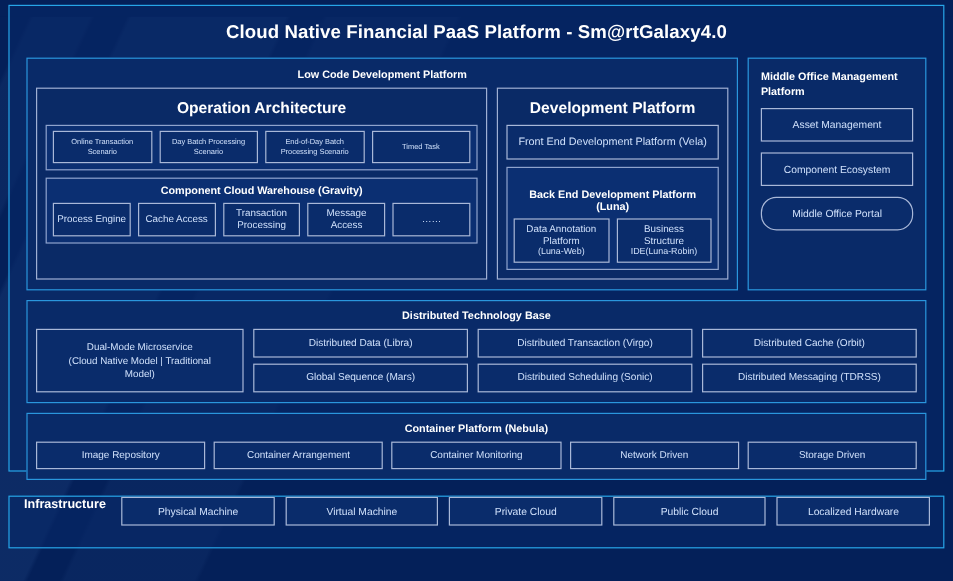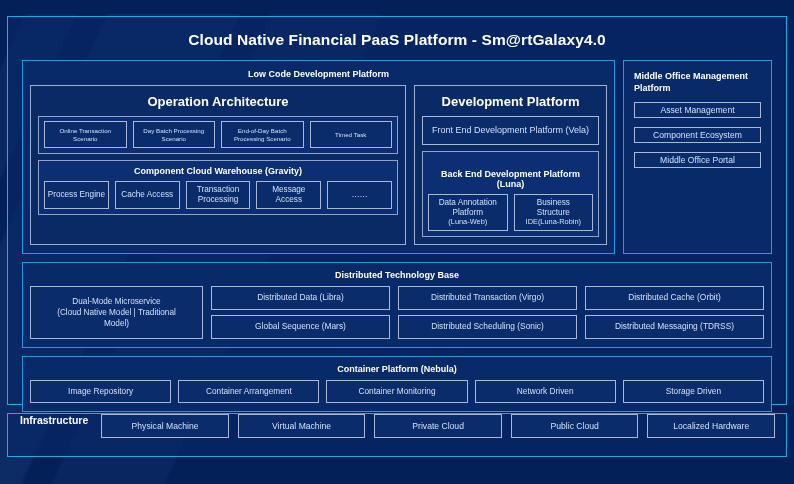--- a/index.html
+++ b/index.html
@@ -30,21 +30,21 @@
   .bg-top-band {
     position: absolute;
     left: 0; top: 0; right: 0; height: 14px;
     background: #042059;
     pointer-events: none;
   }
 
   
   .main-frame {
     position: absolute;
-    left: 7px; top: 16px;
+    left: 7px; top: 4px;
     width: 780px; height: 389px;
     border: 1.5px solid #27a6e8;
     background: rgba(8,40,104,0.55);
     padding: 0;
   }
 
   .page-title {
     color: #ffffff;
     font-size: 15.5px;
     font-weight: bold;
@@ -154,22 +154,22 @@
     padding: 9px 10px 10px 10px;
   }
   .mid-office-title {
     color: #ffffff;
     font-size: 9px;
     font-weight: bold;
     line-height: 1.35;
     text-align: left;
     padding-bottom: 8px;
   }
-  .mid-box { height: 16px; font-size: 8.6px; margin-bottom: 9px; }
-  .mid-box:last-child { margin-bottom: 0; }
+  .mid-box { height: 28px; font-size: 8.6px; margin-bottom: 9px; }
+  .mid-box:last-child { margin-bottom: 0; border-radius: 13px; }
 
   
   .dtb {
     margin: 8px 14px 0 14px;
     padding: 5px 7px 8px 7px;
   }
   .dtb > .panel-title { font-size: 9px; padding: 2px 0 6px 0; }
 
   .dtb-body { display: flex; gap: 8px; }
   .dtb-lead { width: 173px; height: 53px; font-size: 8.2px; flex-direction: column; padding: 2px 4px; }

